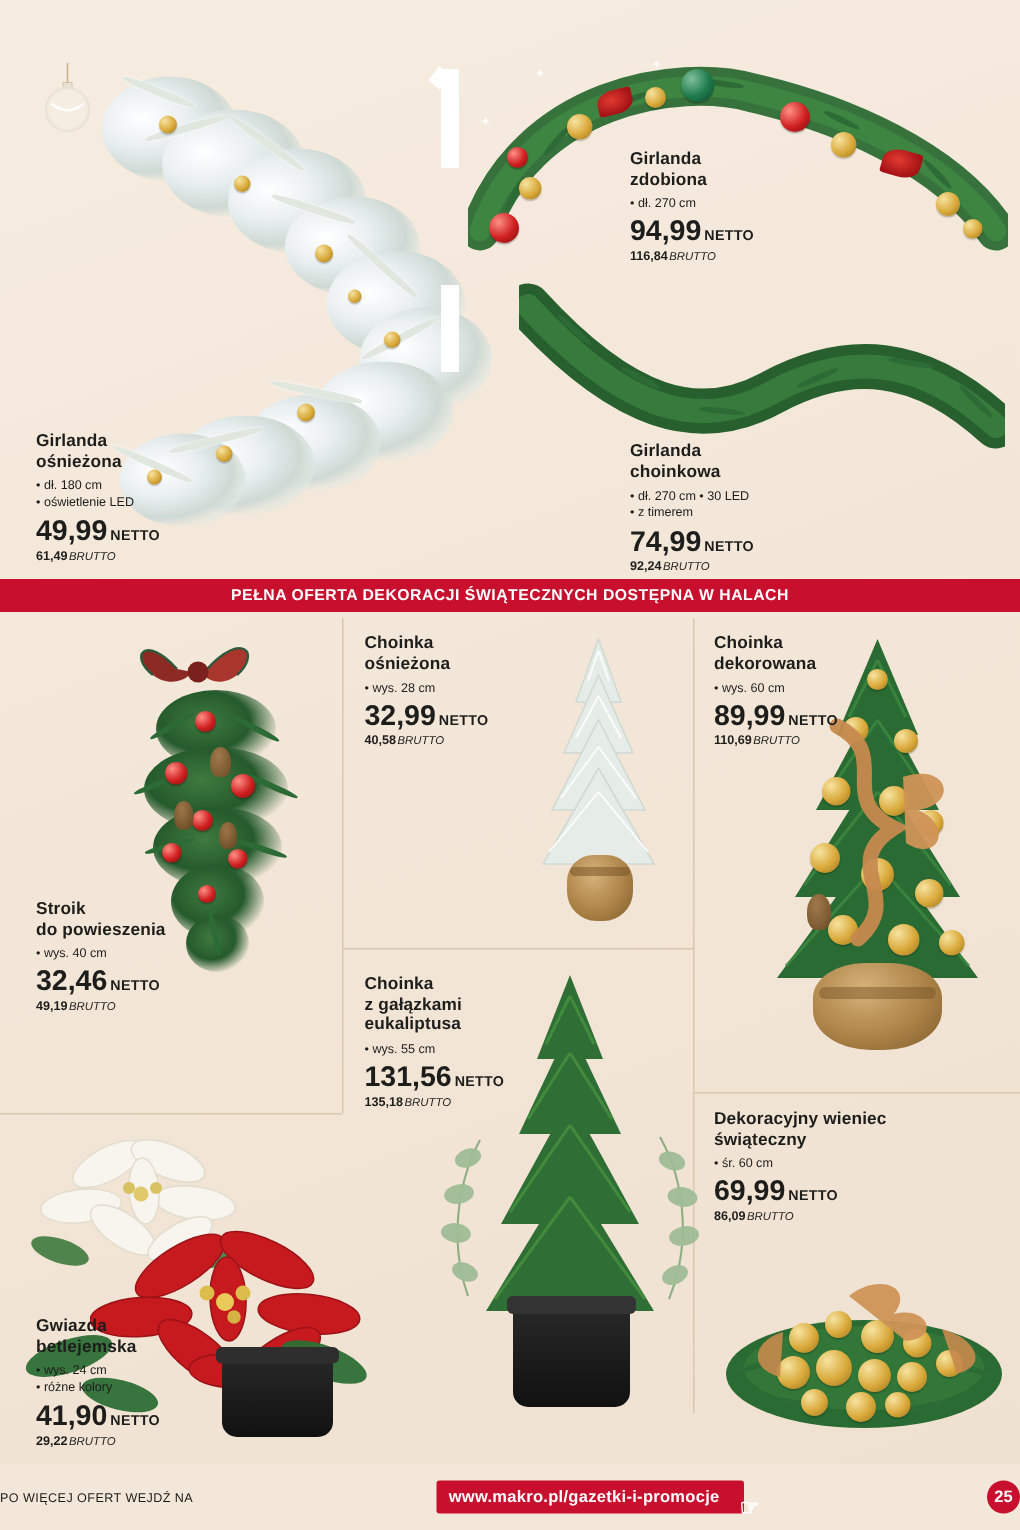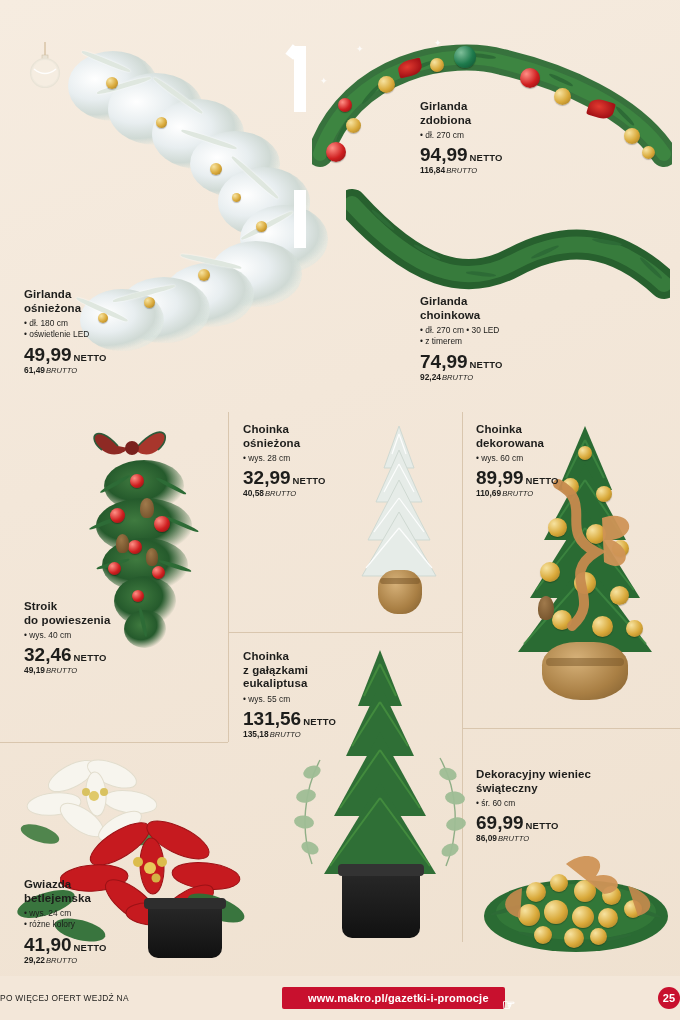--- a/index.html
+++ b/index.html
@@ -58,21 +58,21 @@
     position: absolute; left: 0; right: 0; bottom: 0; height: 44px;
     background: #f3e7d9;
     display: flex; align-items: center; justify-content: space-between;
   }
   .footer .ft {
     font-size: 8.4px; color: #1d1d1b; letter-spacing: .3px; font-weight: normal;
   }
   .footer .url {
     margin-left: 8px;
     background: #c8102e; color: #fff; font-weight: bold; font-size: 11px;
-    padding: 5px 16px 5px 26px; border-radius: 2px; letter-spacing: .2px;
+    padding: 5px 16px 5px 8px; border-radius: 2px; letter-spacing: .2px;
     position: relative;
   }
   .footer .pagenum {
     margin-left: 8px;
     width: 22px; height: 22px; border-radius: 50%;
     background: #c8102e; color: #fff;
     display: flex; align-items: center; justify-content: center;
     font-weight: bold; font-size: 11px;
   }
   .cursor-ic { position: absolute; right: -11px; bottom: -5px; font-size: 15px; color:#fff; }
@@ -279,20 +279,23 @@
       <div>oświetlenie LED</div>
     </div>
     <div class="price">
       <span>49,99</span><span class="netto">NETTO</span>
     </div>
     <div class="brutto">
       <span>61,49</span><span class="w">BRUTTO</span>
     </div>
   </div>
 
+  <div class="banner">
+    <span>PEŁNA OFERTA DEKORACJI ŚWIĄTECZNYCH DOSTĘPNA W HALACH</span>
+  </div>
 
   <div class="vline" style="left:228px; top:412px; height:330px;"></div>
   <div class="vline" style="left:462px; top:412px; height:530px;"></div>
   <div class="hline" style="left:228px; top:632px; width:234px;"></div>
   <div class="hline" style="left:0px;   top:742px; width:228px;"></div>
   <div class="hline" style="left:462px; top:728px; width:218px;"></div>
 
   <div class="photo" style="left:70px; top:412px; width:150px; height:240px;">
 
     <svg width="150" height="60" viewBox="0 0 150 60" style="position:absolute;left:6px;top:0;">
@@ -505,21 +508,21 @@
     <div class="gold-ball" style="left:86px;  top:98px; width:20px;height:20px;"></div>
     <div class="gold-ball" style="left:112px; top:98px; width:17px;height:17px;"></div>
 
     <svg width="196" height="130" viewBox="0 0 196 130" style="position:absolute;left:0;top:0;">
       <path d="M88 34 C 108 18, 132 28, 118 46 C 140 40, 150 62, 126 64" fill="#cf9356" opacity=".95"></path>
       <path d="M150 56 C 172 62, 182 80, 160 86" fill="#c68a4e" opacity=".9"></path>
       <path d="M44 58 C 24 64, 20 82, 42 88" fill="#c68a4e" opacity=".9"></path>
     </svg>
   </div>
 
-  <div class="prod" style="left:476px; top:740px;margin-top:28px;">
+  <div class="prod" style="left:476px; top:740px;">
     <div class="name">
       <div>Dekoracyjny wieniec</div>
       <div>świąteczny</div>
     </div>
     <div class="bullets">
       <div>śr. 60 cm</div>
     </div>
     <div class="price">
       <span>69,99</span><span class="netto">NETTO</span>
     </div>

